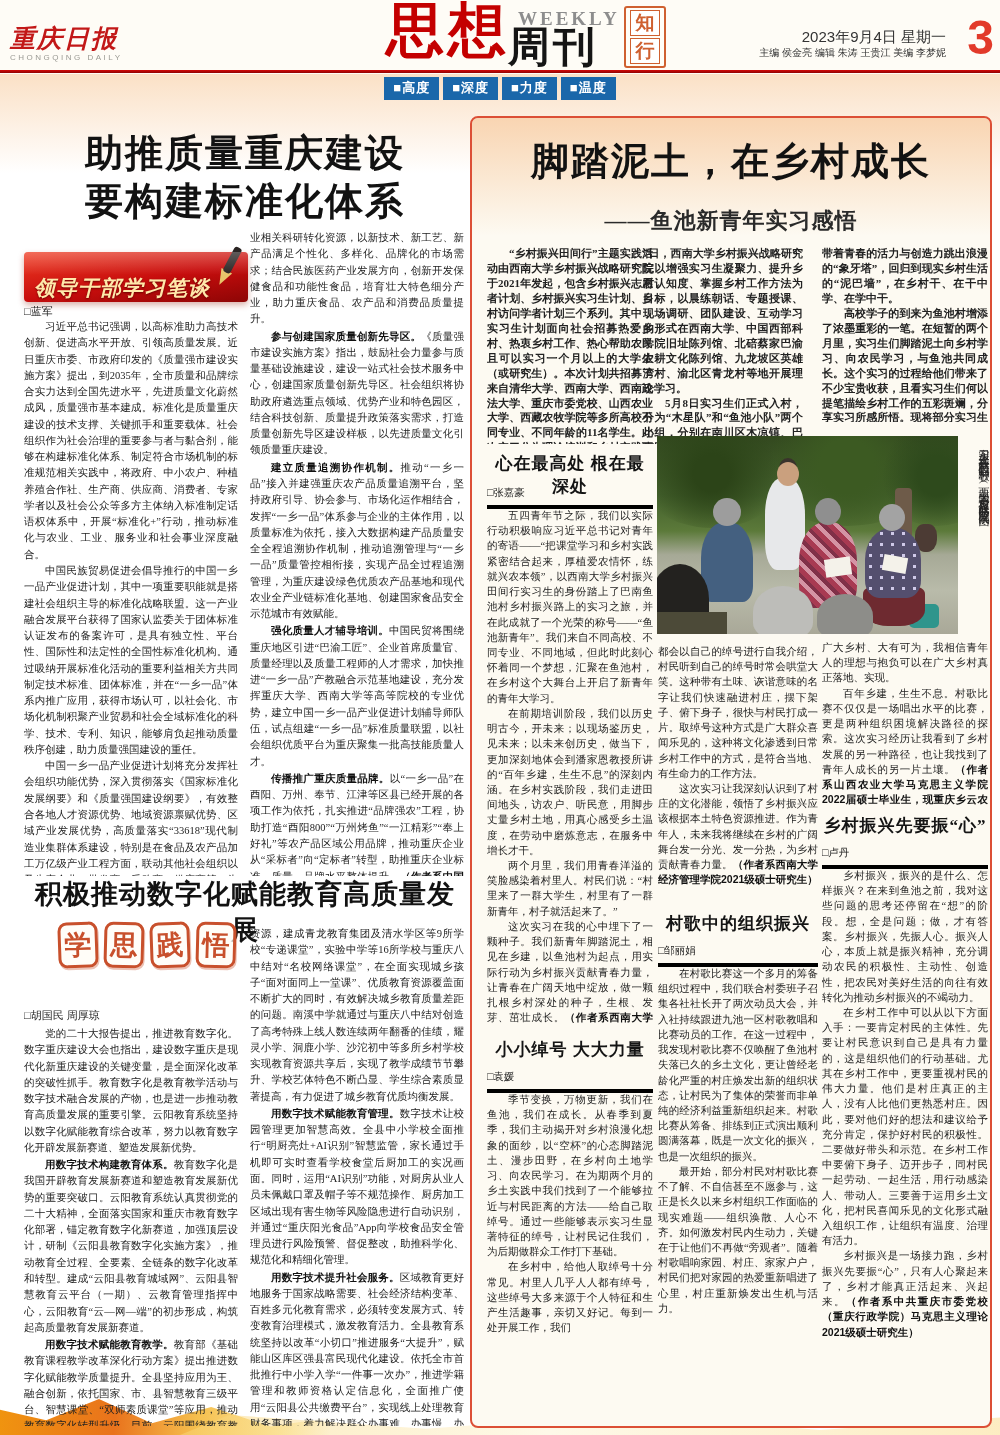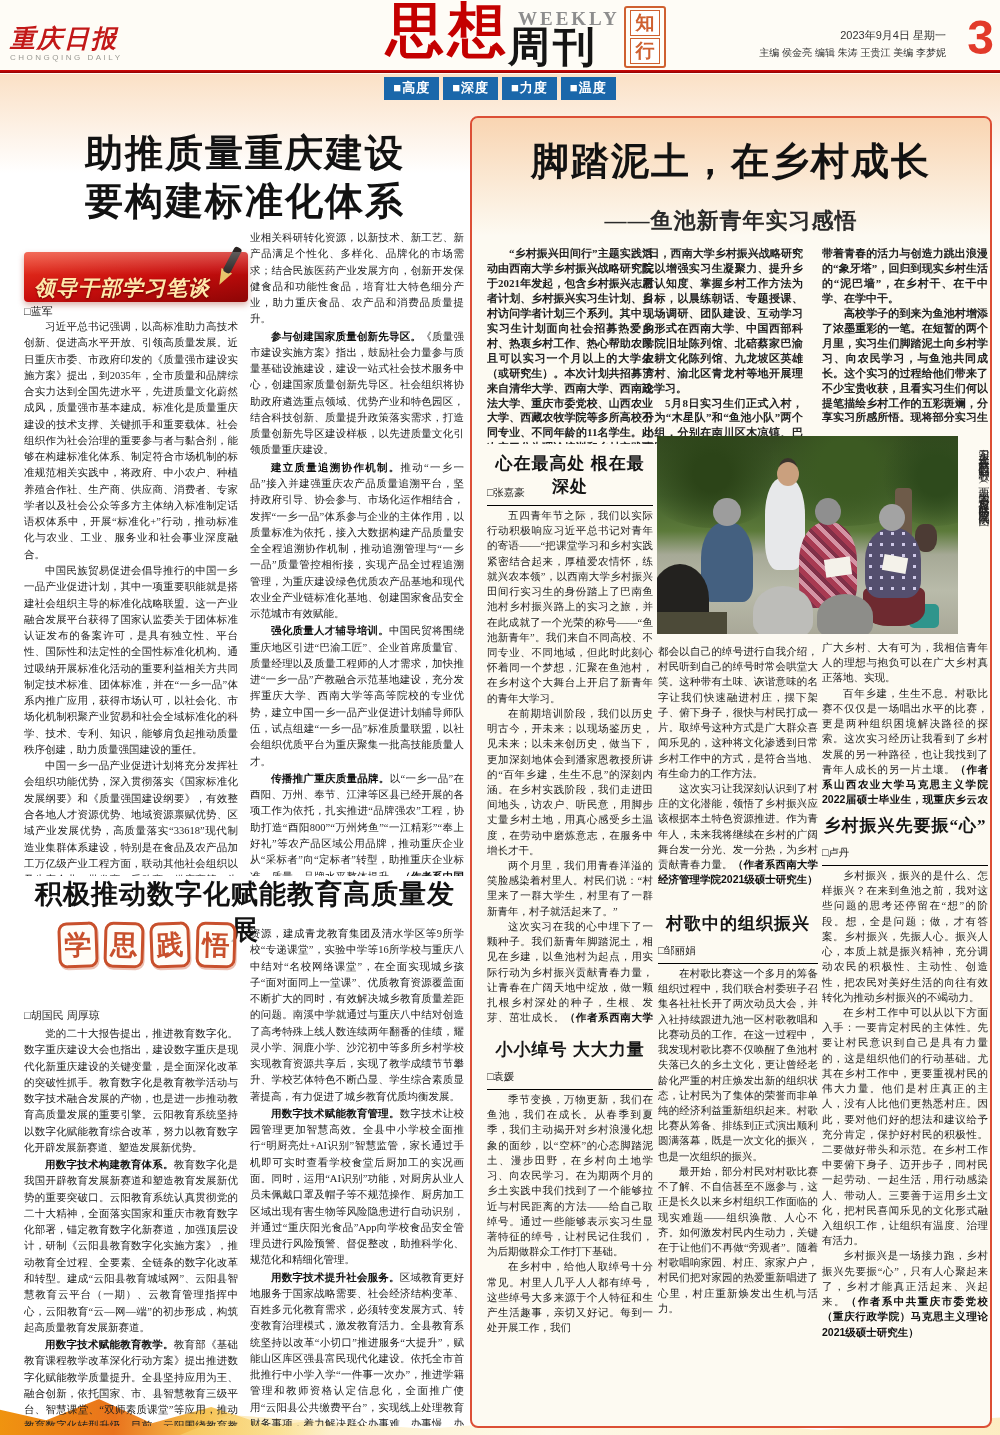--- a/index.html
+++ b/index.html
@@ -17,21 +17,21 @@
             letter-spacing:3px; font-family:"Liberation Serif", serif; }
   .t-main { position:absolute; left:386px; top:2px; font-size:58px; font-weight:900; color:#c40000;
             letter-spacing:4px; line-height:1; }
   .t-sub  { position:absolute; left:508px; top:26px; font-size:42px; font-weight:900; color:#151515;
             letter-spacing:3px; line-height:1; }
   .zx-badge { position:absolute; left:624px; top:6px; width:42px; height:62px; border:2px solid #cf6030;
               background:#fffdf6; border-radius:3px; display:flex; flex-direction:column; gap:2px;
               align-items:center; justify-content:center; padding:2px; }
   .zx-badge span { display:flex; align-items:center; justify-content:center; width:30px; height:26px;
               border:1.5px solid #cf6030; color:#cf6030; font-size:19px; font-weight:bold; background:#fff; }
-  .date-line  { position:absolute; right:54px; top:28px; font-size:11px; color:#333; text-align:right;
+  .date-line  { position:absolute; right:54px; top:28px; font-size:15px; color:#333; text-align:right;
                 font-family:"Liberation Sans", sans-serif; }
   .staff-line { position:absolute; right:54px; top:46px; font-size:10px; color:#333; 
                 font-family:"Liberation Sans", sans-serif; }
   .page-no { position:absolute; right:6px; top:14px; font-size:48px; font-weight:bold; color:#e23a2a;
              font-family:"Liberation Sans", sans-serif; line-height:1; }
   .red-rule { position:absolute; left:0; top:70px; width:1000px; height:3px;
               background:linear-gradient(180deg,#d40b0b,#8f0303); }
   .metrics { position:absolute; left:0; top:77px; width:1000px; display:flex; justify-content:center; gap:4px; }
   .metrics span { background:#1a67aa; color:#fff; font-size:13px; font-weight:bold; padding:2px 9px 3px;
               font-family:"Liberation Sans", sans-serif; letter-spacing:1px; }
@@ -88,21 +88,21 @@
              font-weight:900; letter-spacing:2px; color:#121212; }
   .a3-sub  { position:absolute; left:480px; top:206px; width:502px; text-align:center; font-size:22px;
              font-weight:600; color:#2a2a2a; letter-spacing:1px; }
   .intro { font-weight:700; font-size:11px; line-height:1.36; }
   .intro p { text-indent:2em; }
   .intro p.cont { text-indent:0; }
 
   .sub-head { position:absolute; text-align:center; font-size:17px; font-weight:900; color:#141414;
               letter-spacing:1px; }
   .sub-byline { position:absolute; font-size:10.5px; font-family:"Liberation Sans", sans-serif;
-              border-bottom:1px solid #000000; padding-bottom:5px; }
+              border-bottom:4px solid #000000; padding-bottom:5px; }
   .rbody { font-size:10.5px; line-height:1.45; }
 
   
   .photo { position:absolute; left:657px; top:436px; width:301px; height:198px; overflow:hidden;
            background:linear-gradient(180deg,#33491f 0%,#43602c 30%,#5c7a3a 48%,#a6a996 60%,#b9bbaa 78%,#a9a898 100%); }
   .photo div { position:absolute; }
   .ph-fol1 { left:-20px; top:-18px; width:150px; height:110px; border-radius:50%;
              background:radial-gradient(circle,#2c4418 20%,rgba(44,68,24,0) 70%); }
   .ph-fol2 { left:100px; top:-30px; width:180px; height:120px; border-radius:50%;
              background:radial-gradient(circle,#3c5a22 25%,rgba(60,90,34,0) 72%); }

